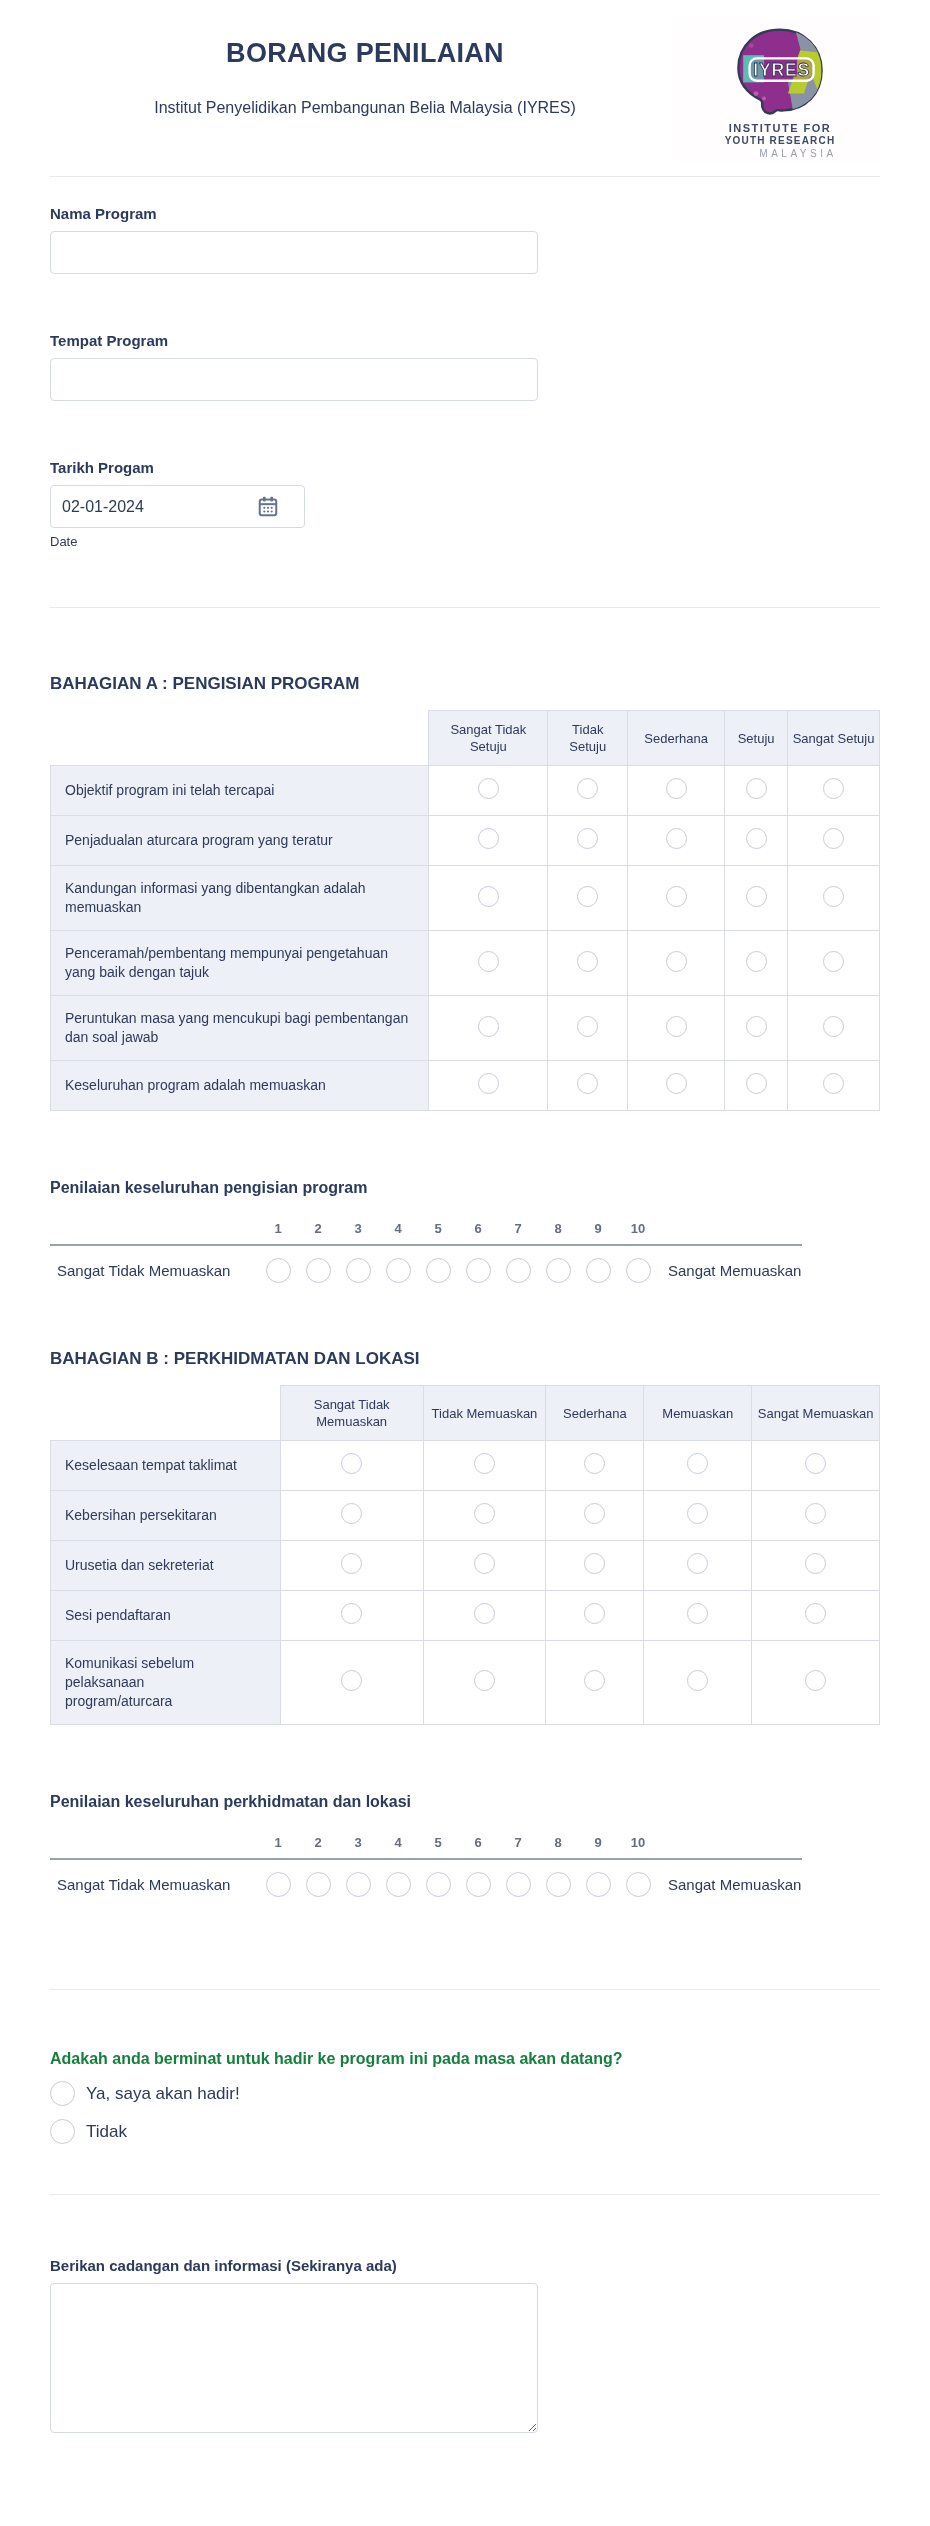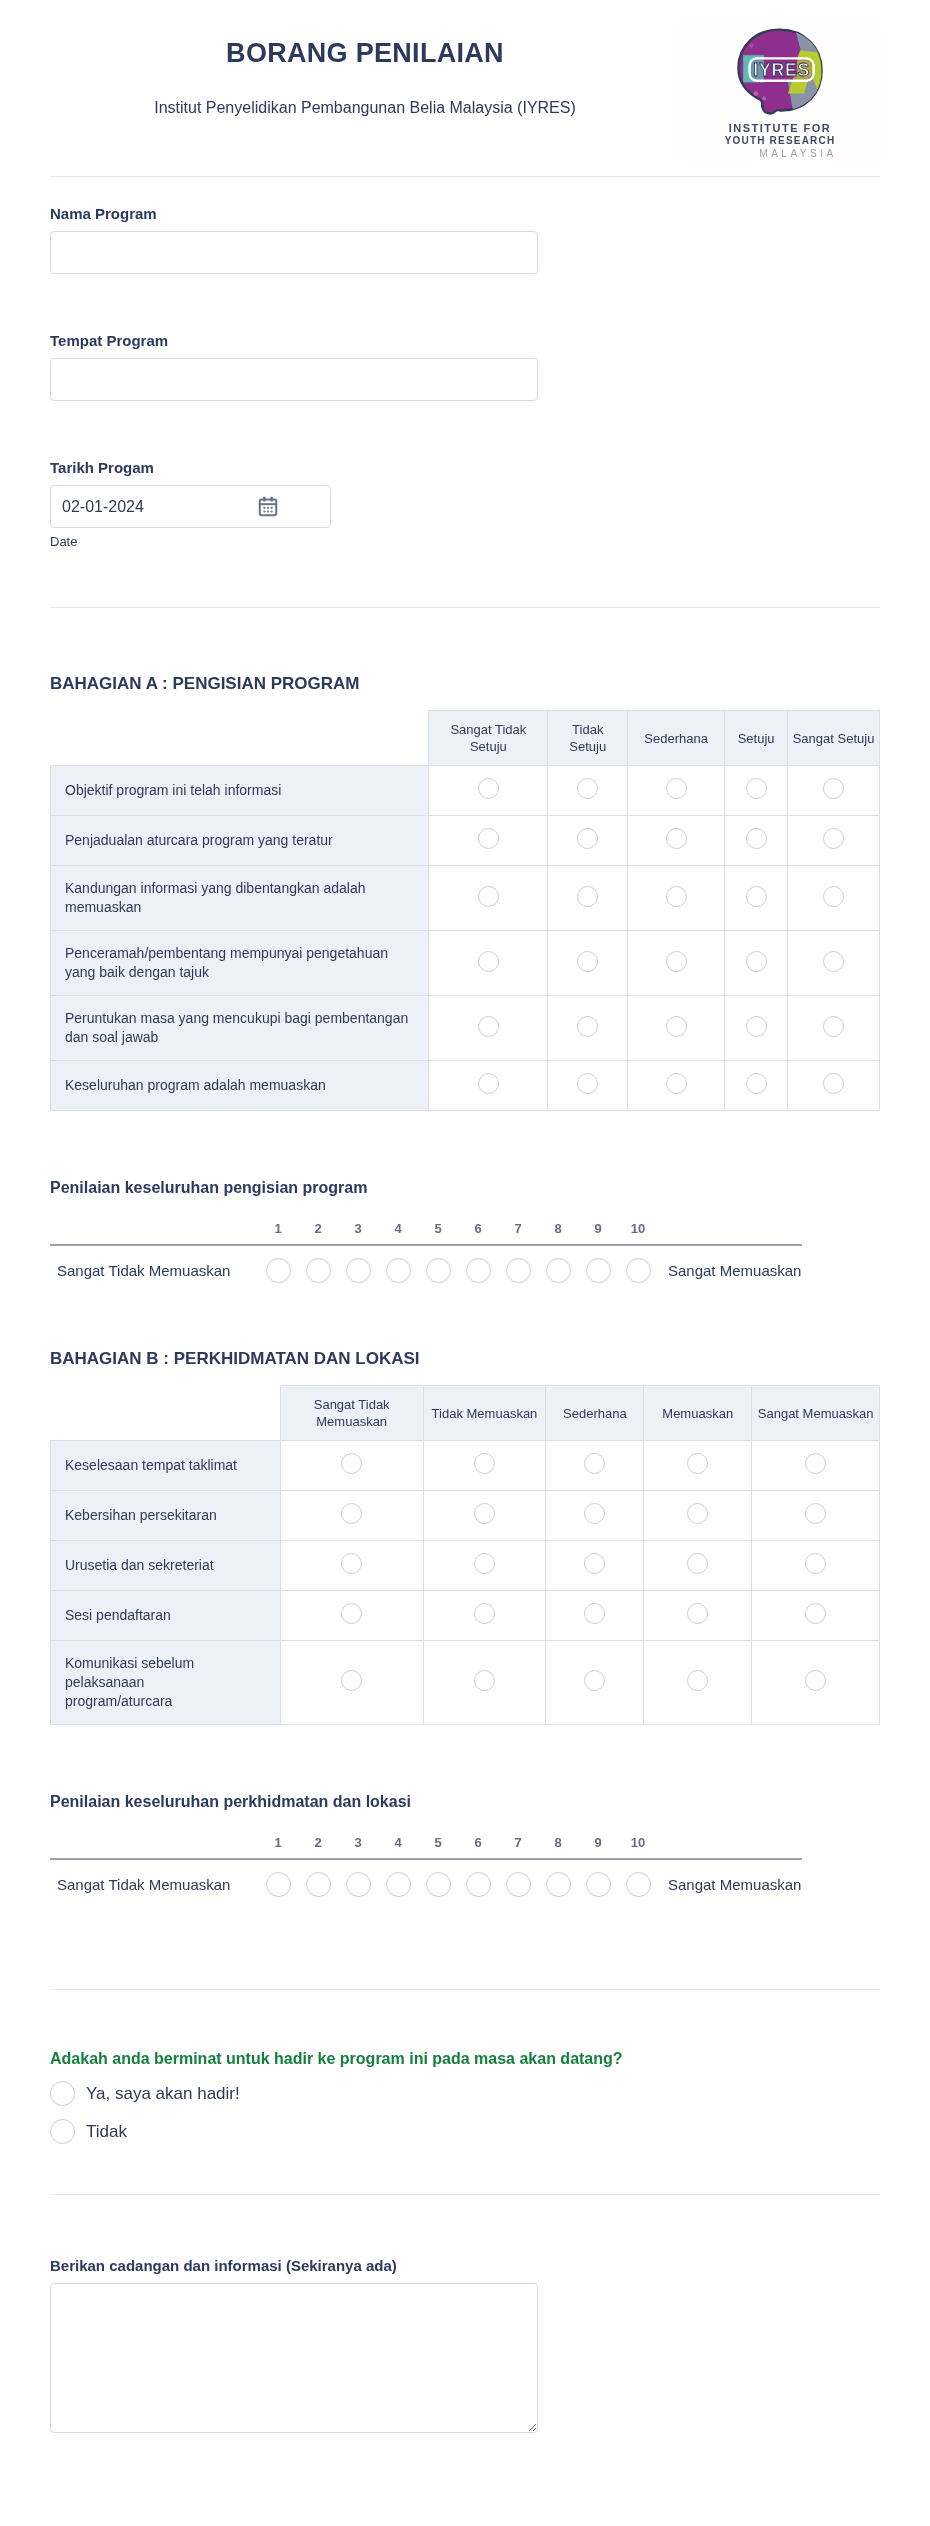--- a/index.html
+++ b/index.html
@@ -27,21 +27,21 @@
   
   .field-group { margin-top: 28px; }
   .field-label { font-size: 15px; font-weight: bold; color: #2c3a5e; margin-bottom: 9px; }
   .text-input {
     width: 488px; height: 43px; border: 1px solid #d6dae3; border-radius: 4px;
     font-size: 16px; color: #2e3a59; padding: 0 10px; outline: none;
     font-family: "Liberation Sans", sans-serif;
   }
   .date-wrap { position: relative; width: 237px; }
   .date-input {
-    width: 281px; height: 43px; border: 1px solid #d6dae3; border-radius: 4px;
+    width: 255px; height: 43px; border: 1px solid #d6dae3; border-radius: 4px;
     font-size: 16px; color: #2e3a59; padding: 0 36px 0 11px; outline: none;
     font-family: "Liberation Sans", sans-serif;
   }
   .cal-btn { position: absolute; right: 8px; top: 10px; width: 22px; height: 22px; background: none; border: none; cursor: pointer; padding: 0; }
   .sub-label { font-size: 13px; color: #2e3a59; margin-top: 6px; }
 
   
   .section-heading { font-size: 17px; font-weight: bold; color: #2c3a5e; margin-top: 66px; }
   .scale-heading   { font-size: 16px; font-weight: bold; color: #2c3a5e; margin-top: 68px; }
 
@@ -182,21 +182,21 @@
         <th class="spacer"></th>
         <th>Sangat Tidak Setuju</th>
         <th>Tidak Setuju</th>
         <th>Sederhana</th>
         <th>Setuju</th>
         <th>Sangat Setuju</th>
       </tr>
     </thead>
     <tbody>
       <tr>
-        <td class="row-label">Objektif program ini telah informasi</td>
+        <td class="row-label">Objektif program ini telah tercapai</td>
         <td class="radio-cell"><span class="radio"></span></td>
         <td class="radio-cell"><span class="radio"></span></td>
         <td class="radio-cell"><span class="radio"></span></td>
         <td class="radio-cell"><span class="radio"></span></td>
         <td class="radio-cell"><span class="radio"></span></td>
       </tr>
       <tr>
         <td class="row-label">Penjadualan aturcara program yang teratur</td>
         <td class="radio-cell"><span class="radio"></span></td>
         <td class="radio-cell"><span class="radio"></span></td>

